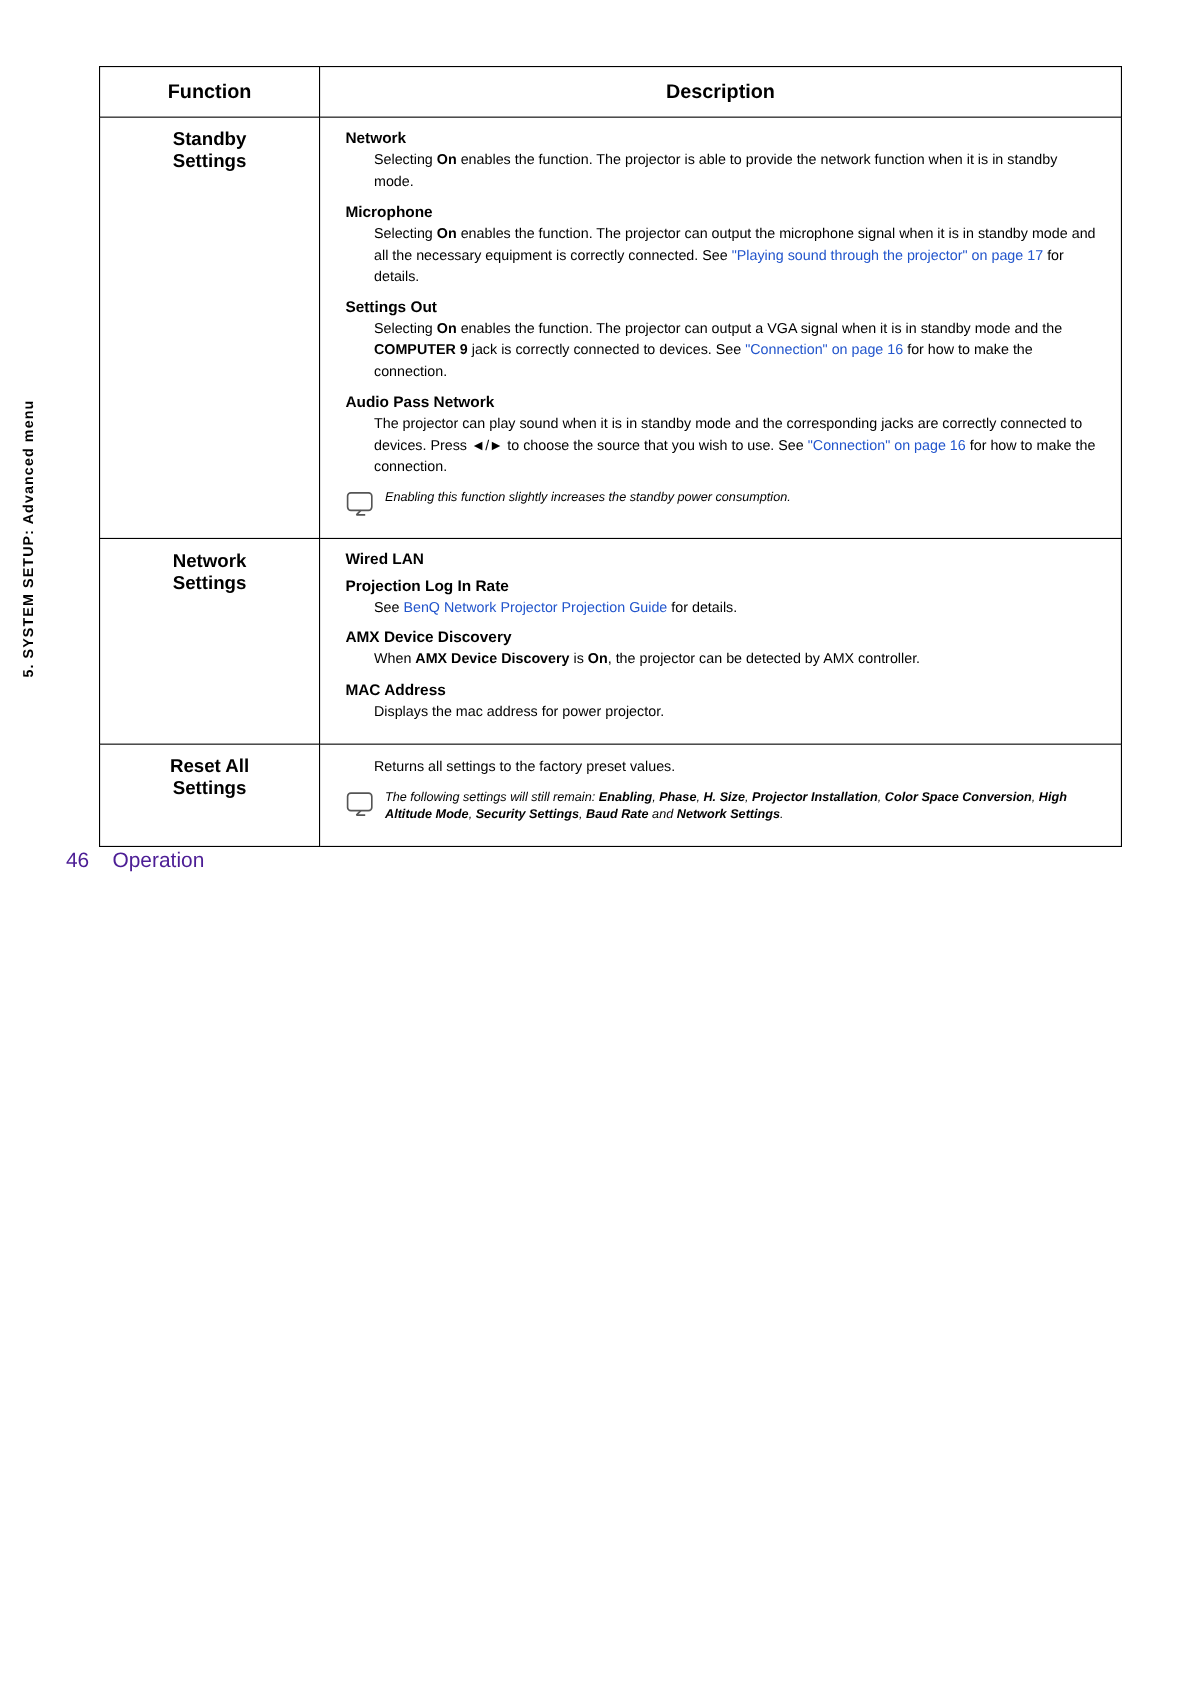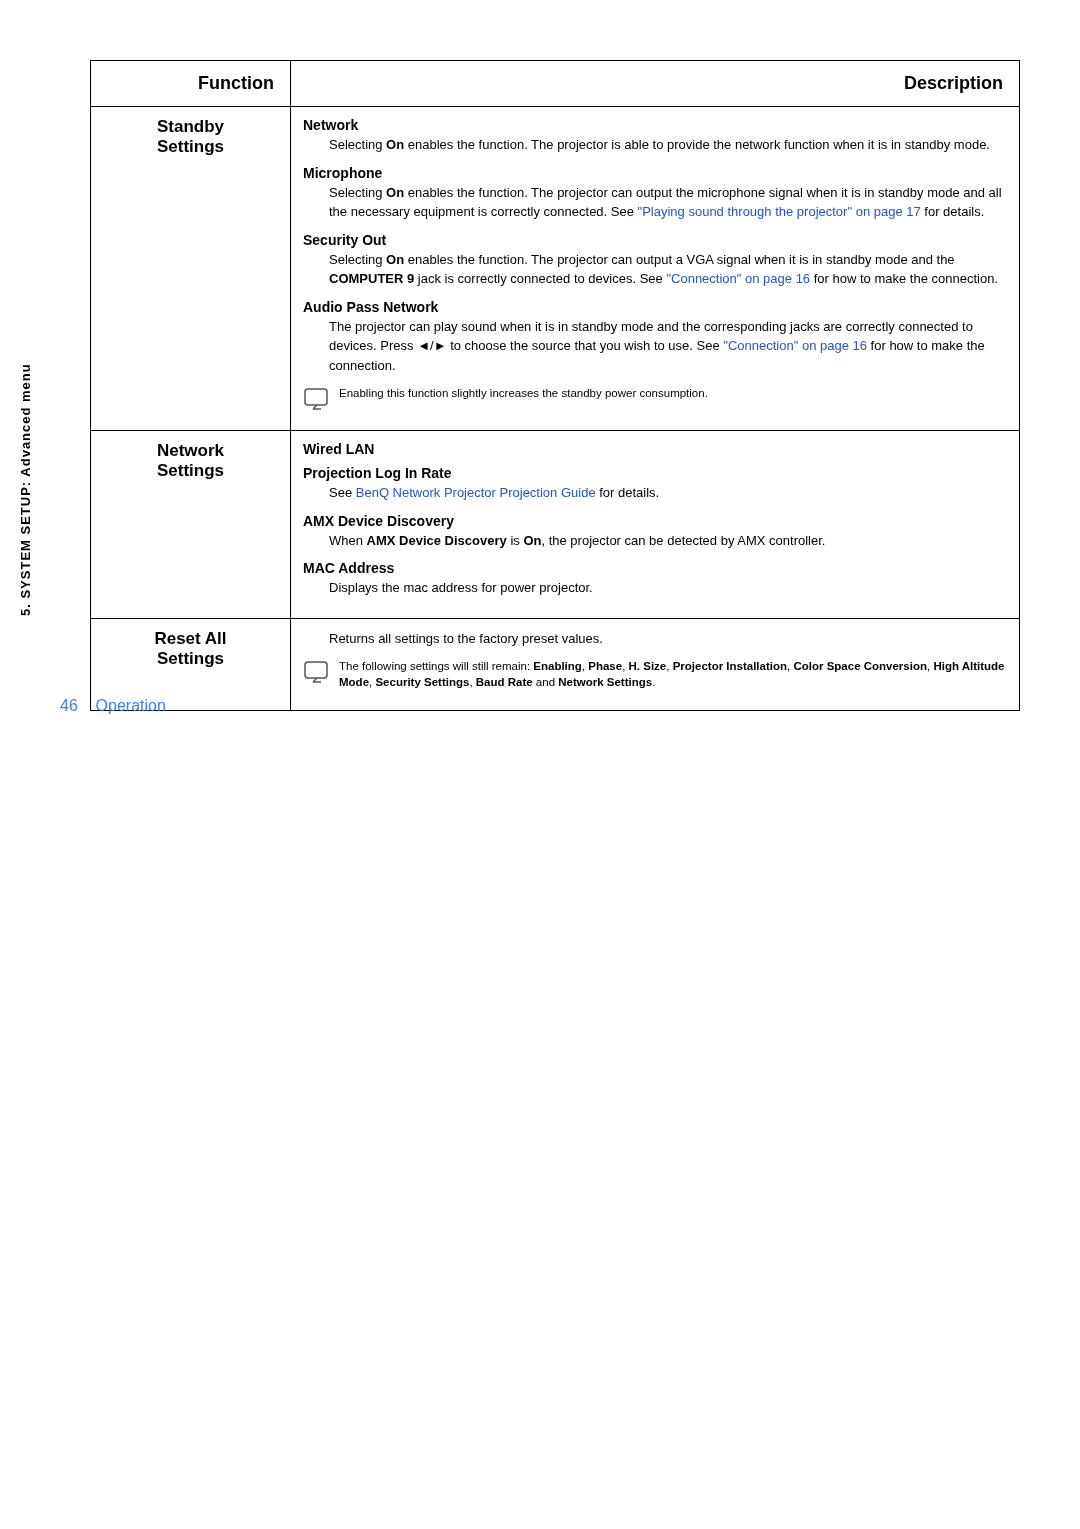--- a/index.html
+++ b/index.html
@@ -41,29 +41,29 @@
       width: 100%;
       border-collapse: collapse;
       margin-top: 20px;
       margin-left: 30px;
       width: calc(100% - 30px);
     }
 
     .main-table th {
       border: 1.5px solid #000;
       padding: 12px 16px;
-      text-align: right;
+      text-align: center;
       font-size: 18px;
       font-weight: bold;
       background: #fff;
     }
 
     .main-table td {
       border: 1px solid #000;
-      padding: 10px 12px;
+      padding: 10px 23px;
       vertical-align: top;
     }
 
     .func-cell {
       width: 200px;
       text-align: center;
       vertical-align: middle;
       font-size: 17px;
       font-weight: bold;
     }
@@ -93,20 +93,21 @@
     .section-text a, .link-text {
       color: #2255cc;
       text-decoration: none;
     }
 
     .note-box {
       display: flex;
       align-items: flex-start;
       gap: 8px;
       margin: 6px 0 10px 0;
+      font-style: italic;
     }
 
     .note-icon {
       width: 28px;
       height: 24px;
       flex-shrink: 0;
       margin-top: 1px;
     }
 
     .note-text {
@@ -119,24 +120,24 @@
       font-weight: bold;
     }
 
     .sub-section {
       margin-bottom: 8px;
     }
 
     
     .footer {
       position: absolute;
-      bottom: 56px;
+      bottom: 36px;
       left: 60px;
-      font-size: 16px;
-      color: #3b82f6;
+      font-size: 19px;
+      color: #4c1d95;
     }
 
     
     .arrow-chars {
       font-size: 13px;
     }
   </style>
 </head>
 <body>
 
@@ -167,21 +168,21 @@
           </div>
 
           <div class="sub-section">
             <div class="section-title">Microphone</div>
             <div class="section-text">
               Selecting <strong>On</strong> enables the function. The projector can output the microphone signal when it is in standby mode and all the necessary equipment is correctly connected. See <a class="link-text" href="#">"Playing sound through the projector" on page 17</a> for details.
             </div>
           </div>
 
           <div class="sub-section">
-            <div class="section-title">Security Out</div>
+            <div class="section-title">Settings Out</div>
             <div class="section-text">
               Selecting <strong>On</strong> enables the function. The projector can output a VGA signal when it is in standby mode and the <strong>COMPUTER 9</strong> jack is correctly connected to devices. See <a class="link-text" href="#">"Connection" on page 16</a> for how to make the connection.
             </div>
           </div>
 
           <div class="sub-section">
             <div class="section-title">Audio Pass Network</div>
             <div class="section-text">
               The projector can play sound when it is in standby mode and the corresponding jacks are correctly connected to devices. Press <span class="arrow-chars">◄/►</span> to choose the source that you wish to use. See <a class="link-text" href="#">"Connection" on page 16</a> for how to make the connection.
             </div>

